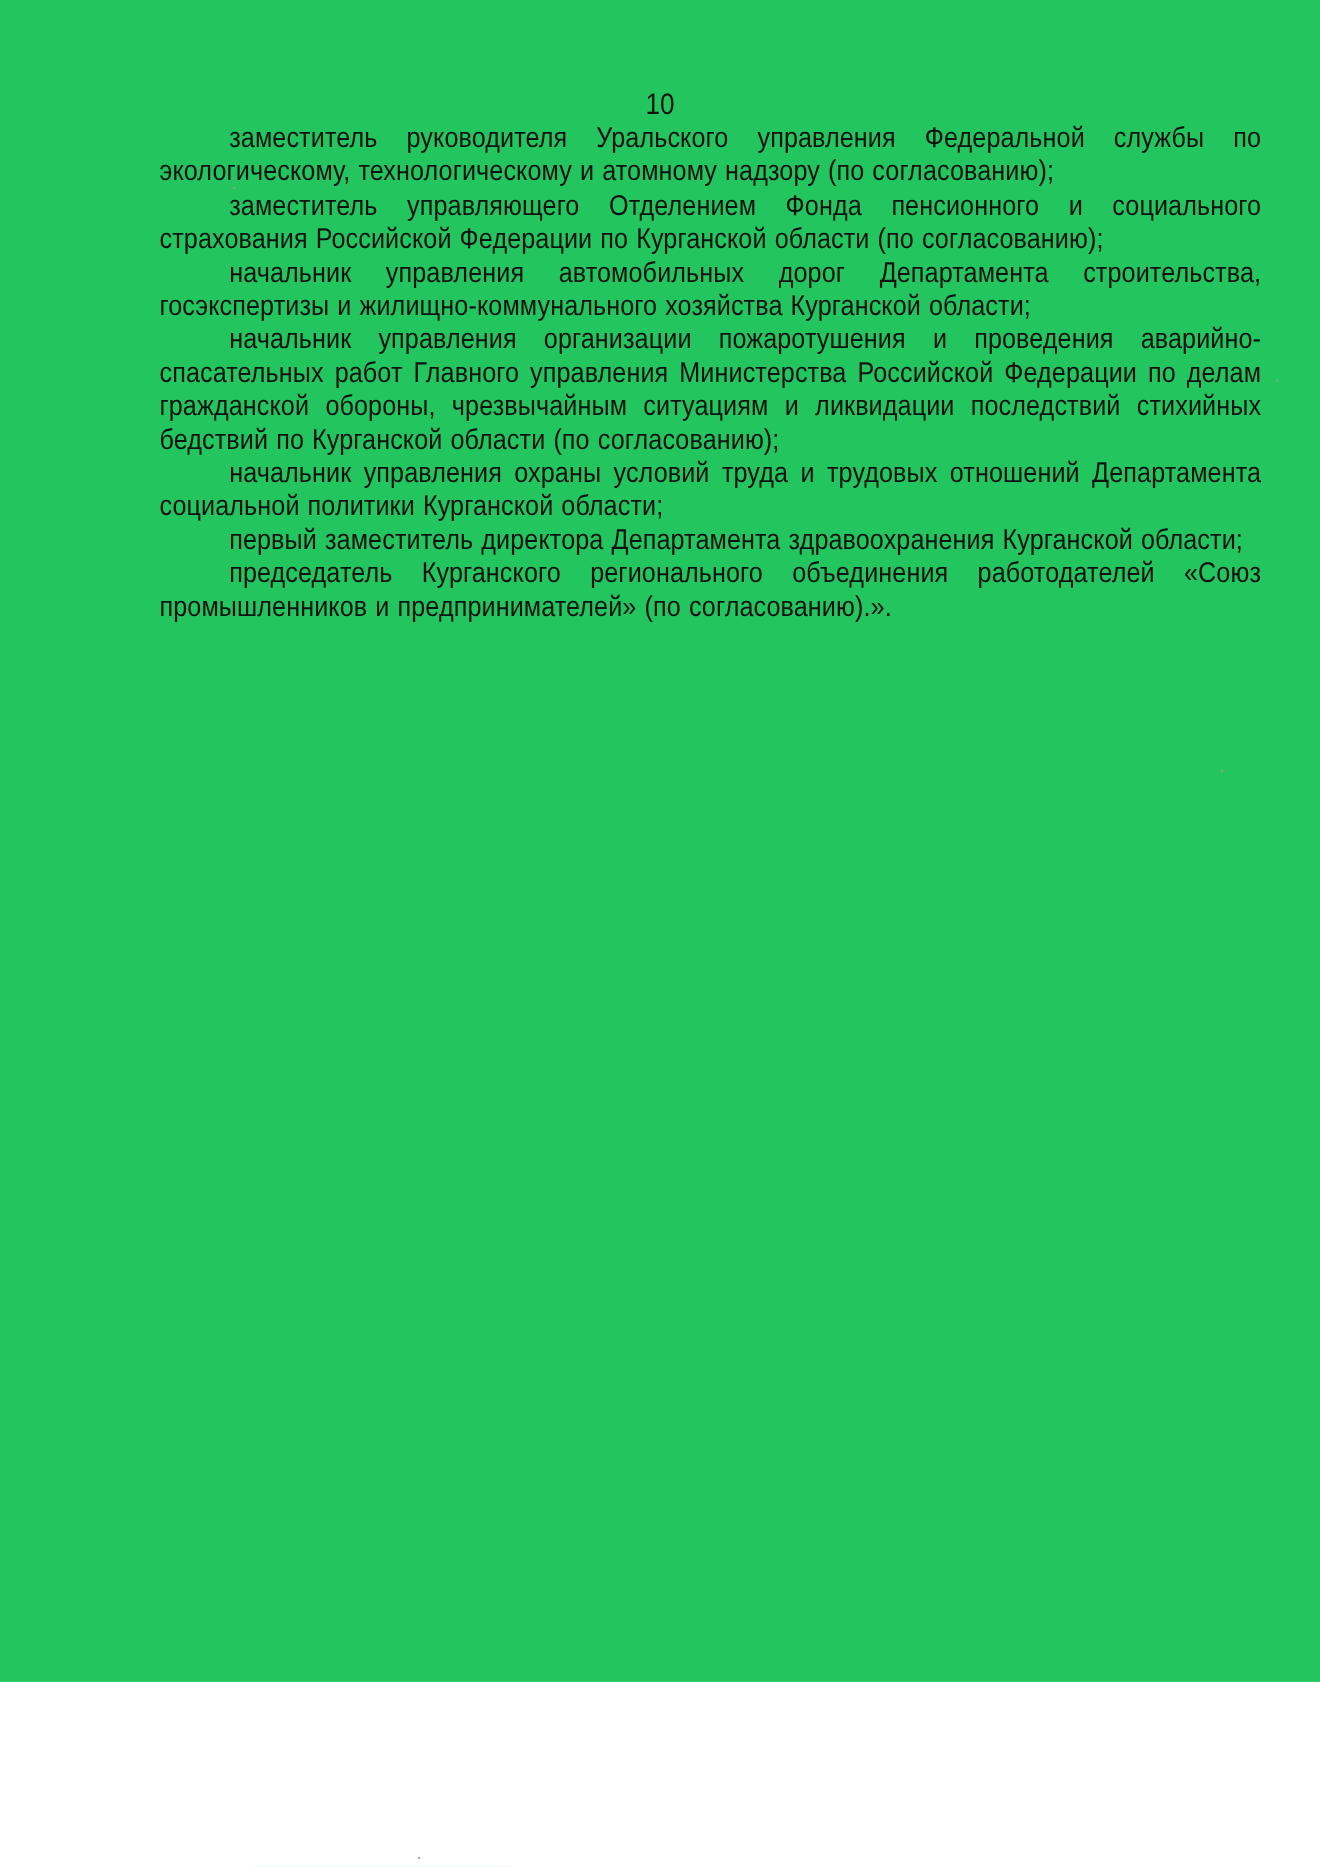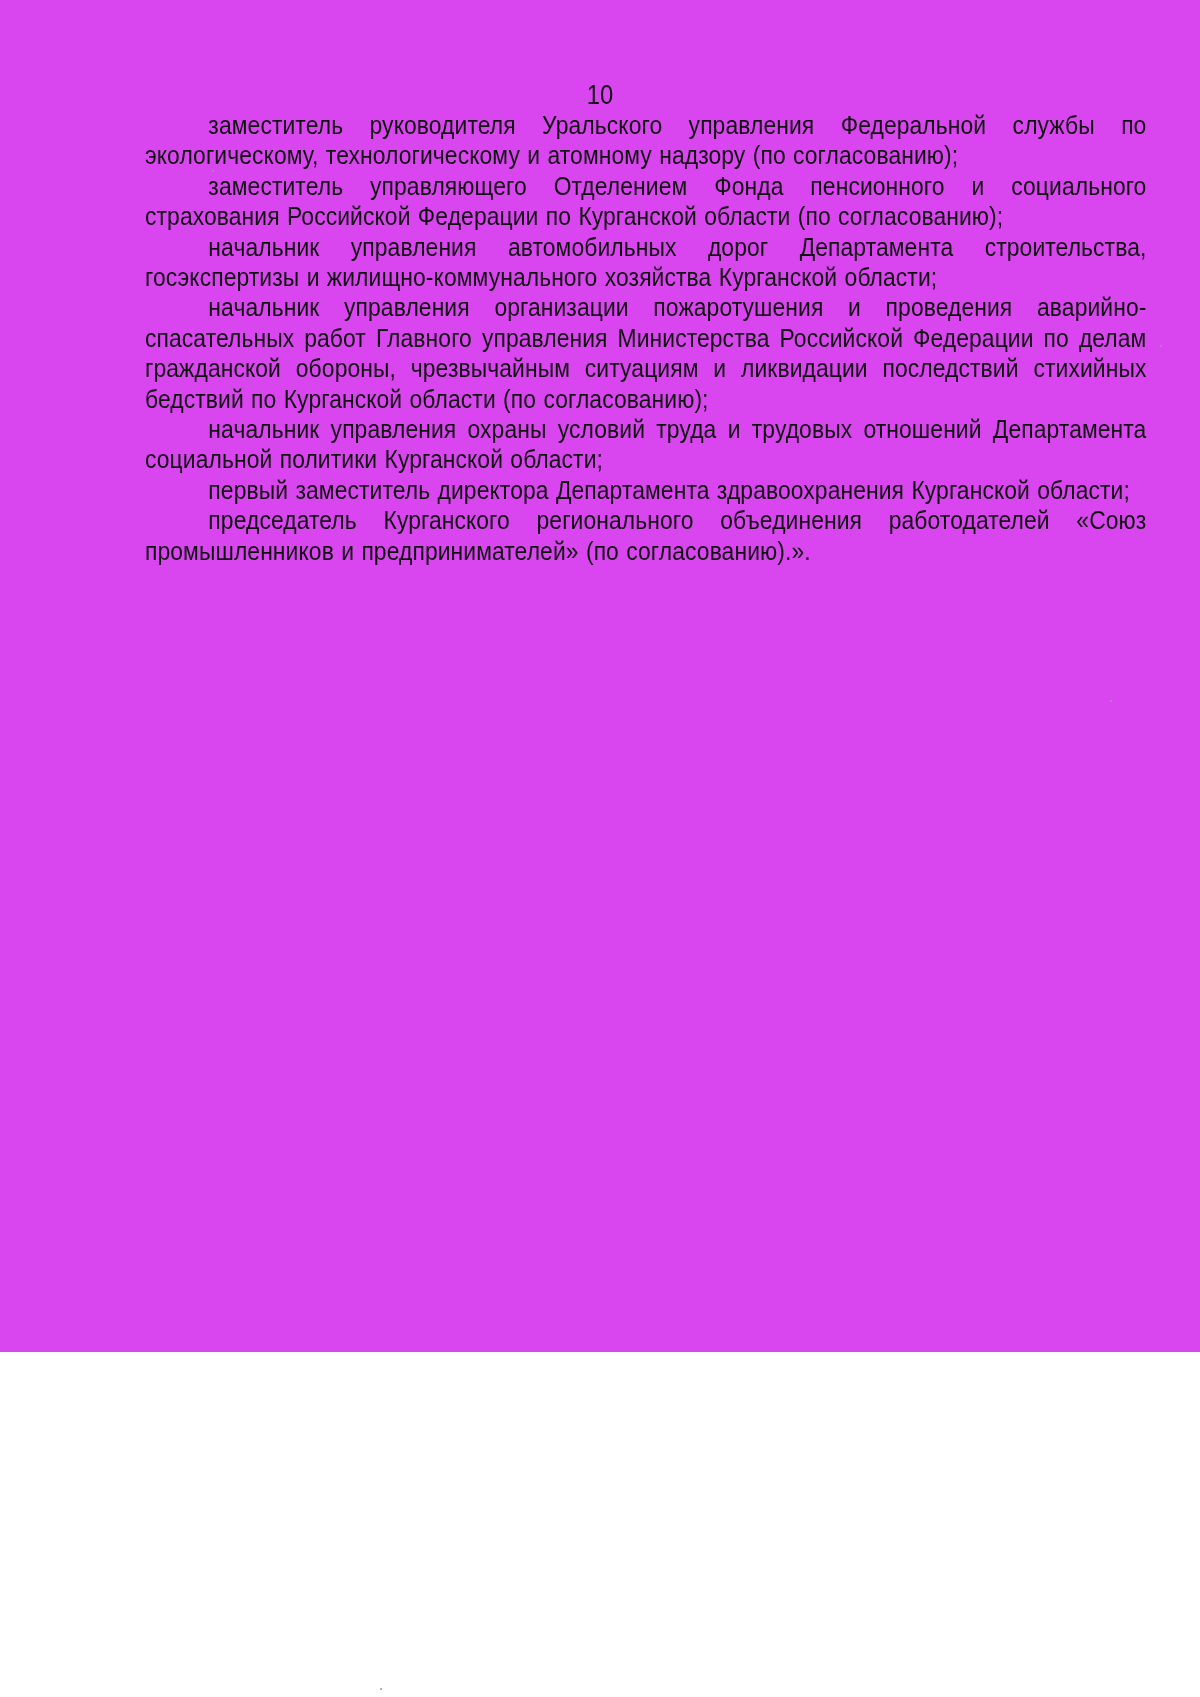--- a/index.html
+++ b/index.html
@@ -11,22 +11,22 @@
       width: 1200px;
       height: 1697px;
       position: relative;
       overflow: hidden;
     }
     .page {
       position: absolute;
       left: 0;
       top: 0;
       width: 1200px;
-      height: 1352px;
-      background: #d946ef;
+      height: 1529px;
+      background: #22c55e;
     }
     .page-number {
       position: absolute;
       left: 0;
       width: 1200px;
       top: 80px;
       text-align: center;
       font-family: "Liberation Sans", sans-serif;
       font-size: 27px;
       line-height: 30px;

